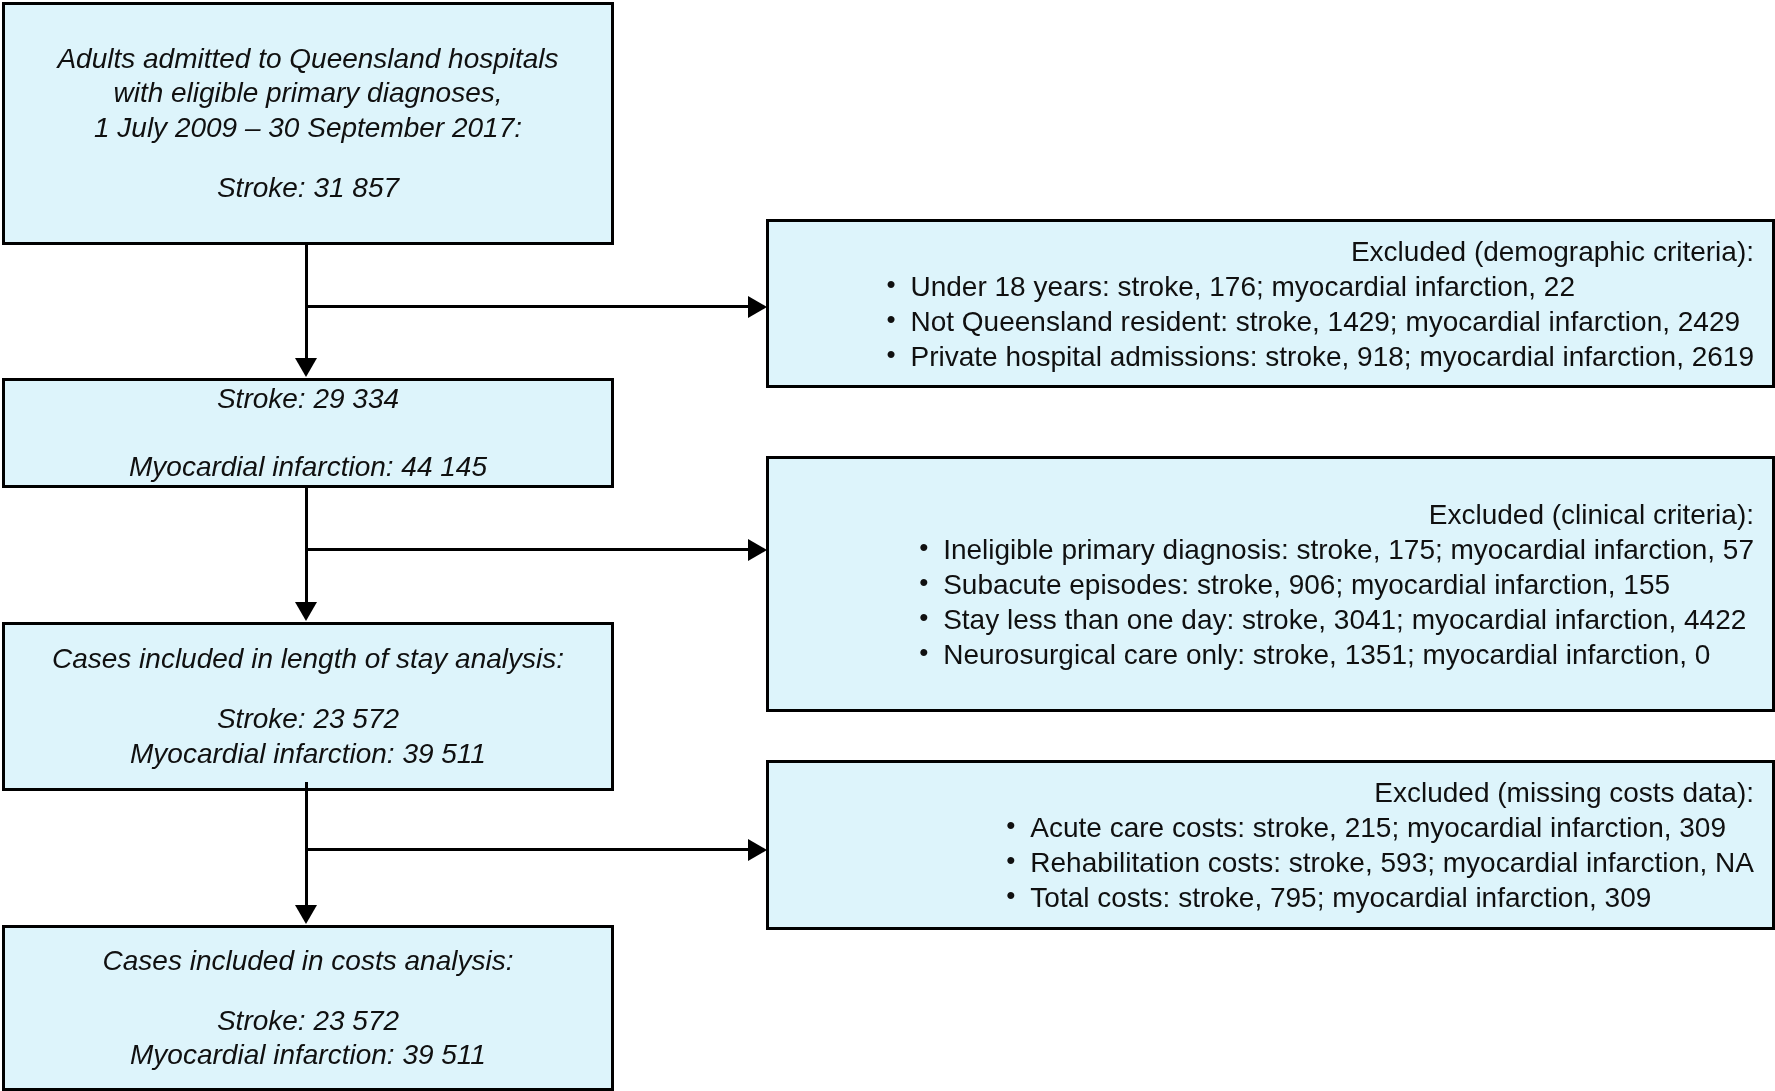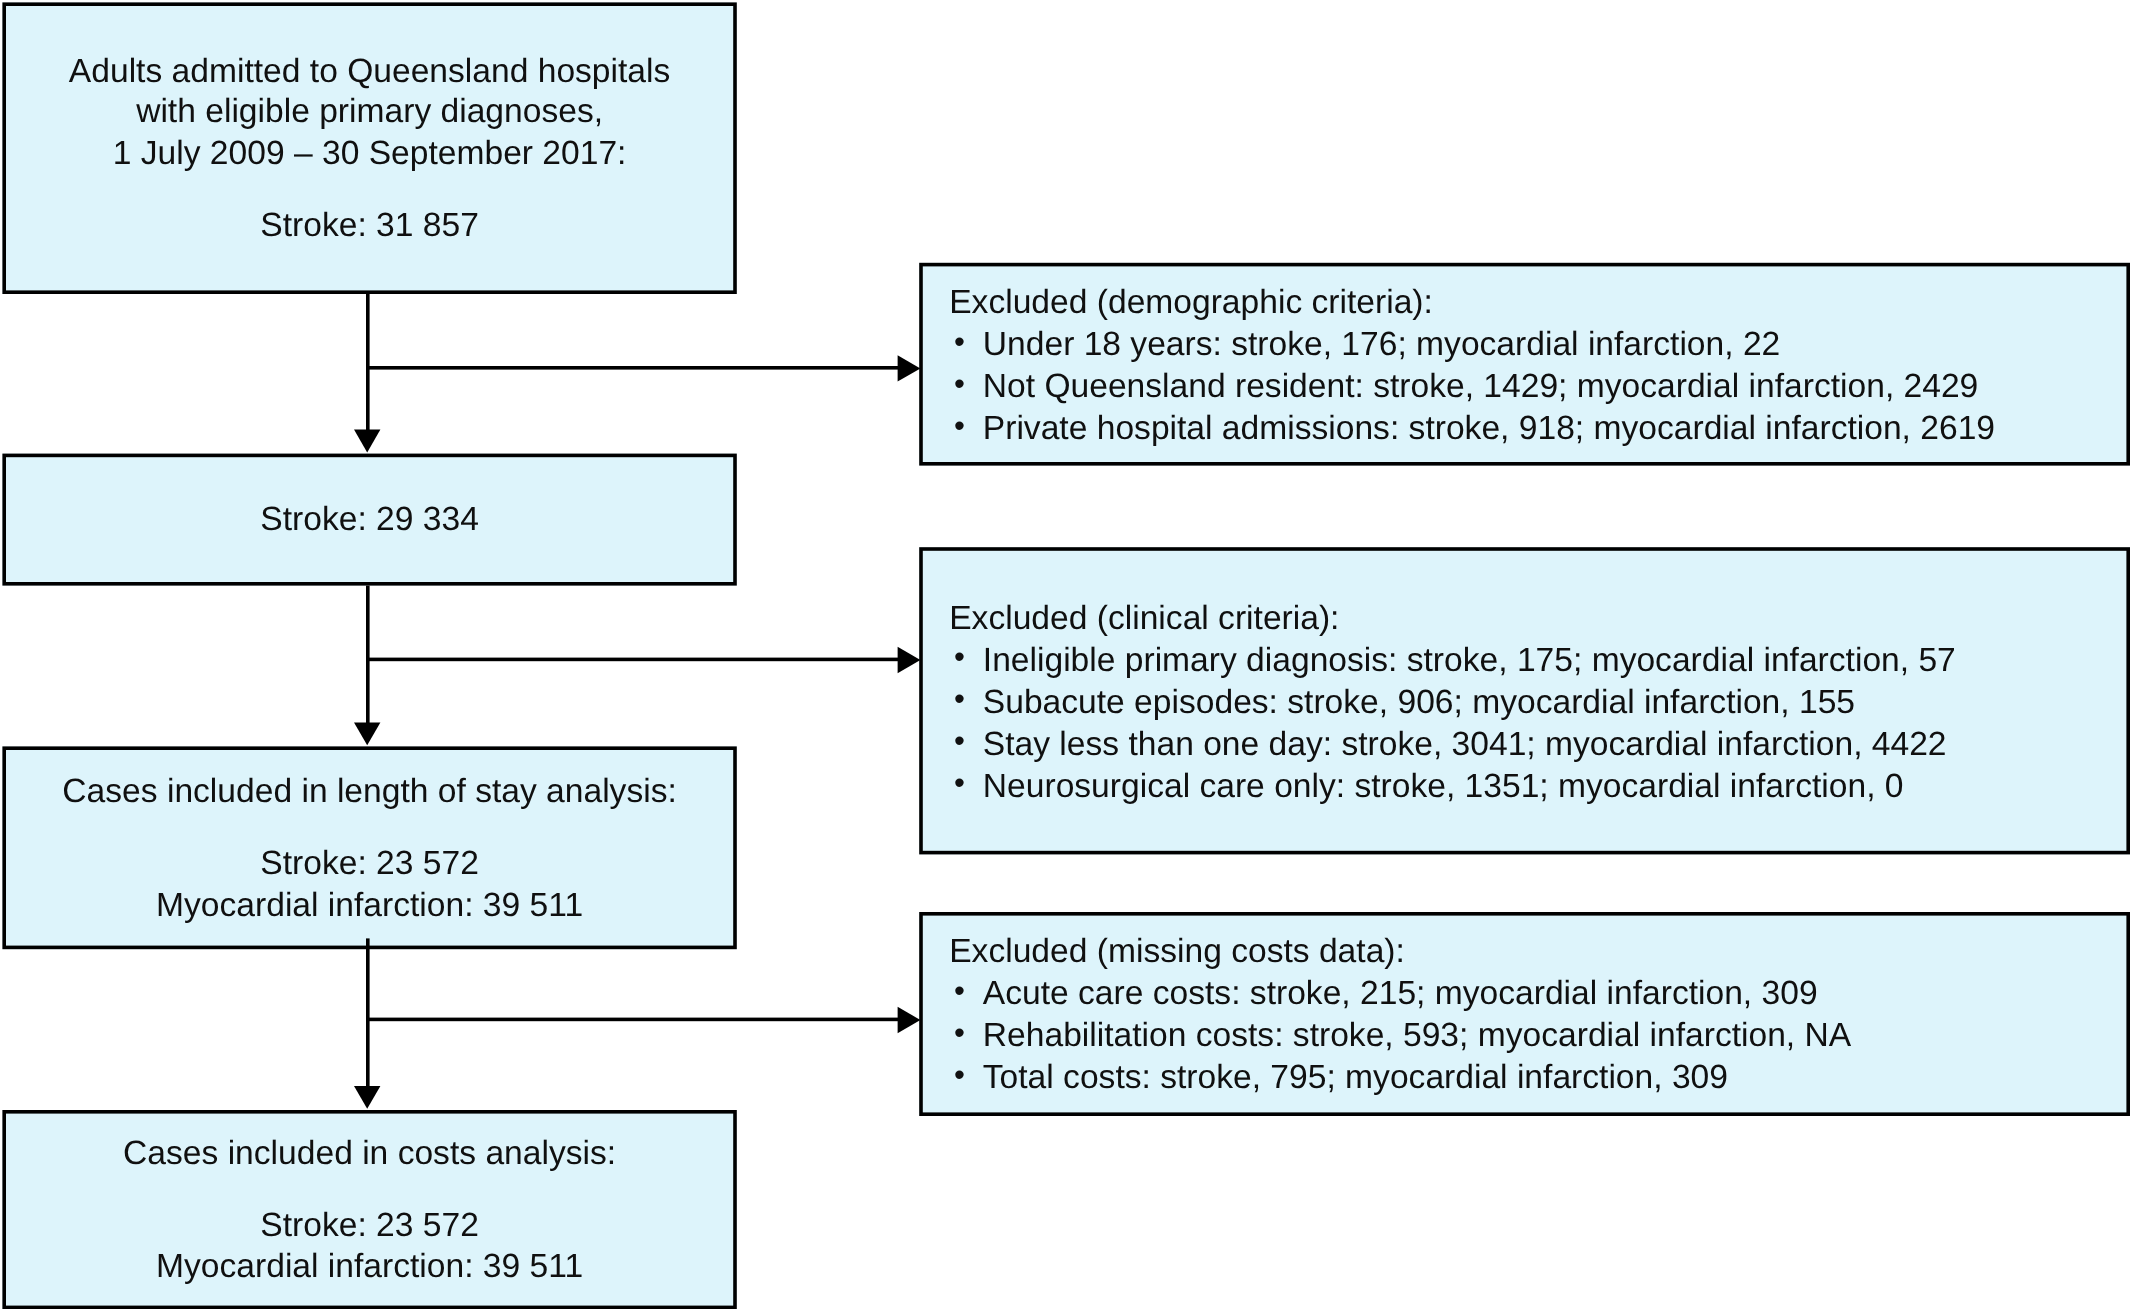--- a/index.html
+++ b/index.html
@@ -25,23 +25,24 @@
     box-sizing: border-box;
     background: #ddf4fb;
     border: 3px solid #000000;
     display: flex;
     flex-direction: column;
     justify-content: center;
   }
   .node.main {
     align-items: center;
     text-align: center;
+    font-style: italic;
   }
   .node.excl {
-    align-items: flex-start;
+    align-items: flex-end;
     text-align: left;
     padding: 14px 18px 14px 22px;
   }
 
   .line {
     font-size: 28px;
     line-height: 1.22;
     white-space: nowrap;
     color: #101010;
   }
@@ -112,20 +113,21 @@
   <div class="node main" style="left:2px; top:2px; width:612px; height:243px;">
     <div class="line">Adults admitted to Queensland hospitals</div>
     <div class="line">with eligible primary diagnoses,</div>
     <div class="line">1 July 2009 – 30 September 2017:</div>
     <div class="line spacer"></div>
     <div class="line">Stroke: 31 857</div>
   </div>
 
   <div class="node main" style="left:2px; top:378px; width:612px; height:110px;gap:33px;">
     <div class="line">Stroke: 29 334</div>
+    <div class="line">Myocardial infarction: 44 145</div>
   </div>
 
   <div class="node main" style="left:2px; top:622px; width:612px; height:169px;">
     <div class="line">Cases included in length of stay analysis:</div>
     <div class="line spacer"></div>
     <div class="line">Stroke: 23 572</div>
     <div class="line">Myocardial infarction: 39 511</div>
   </div>
 
   <div class="node main" style="left:2px; top:925px; width:612px; height:166px;">

